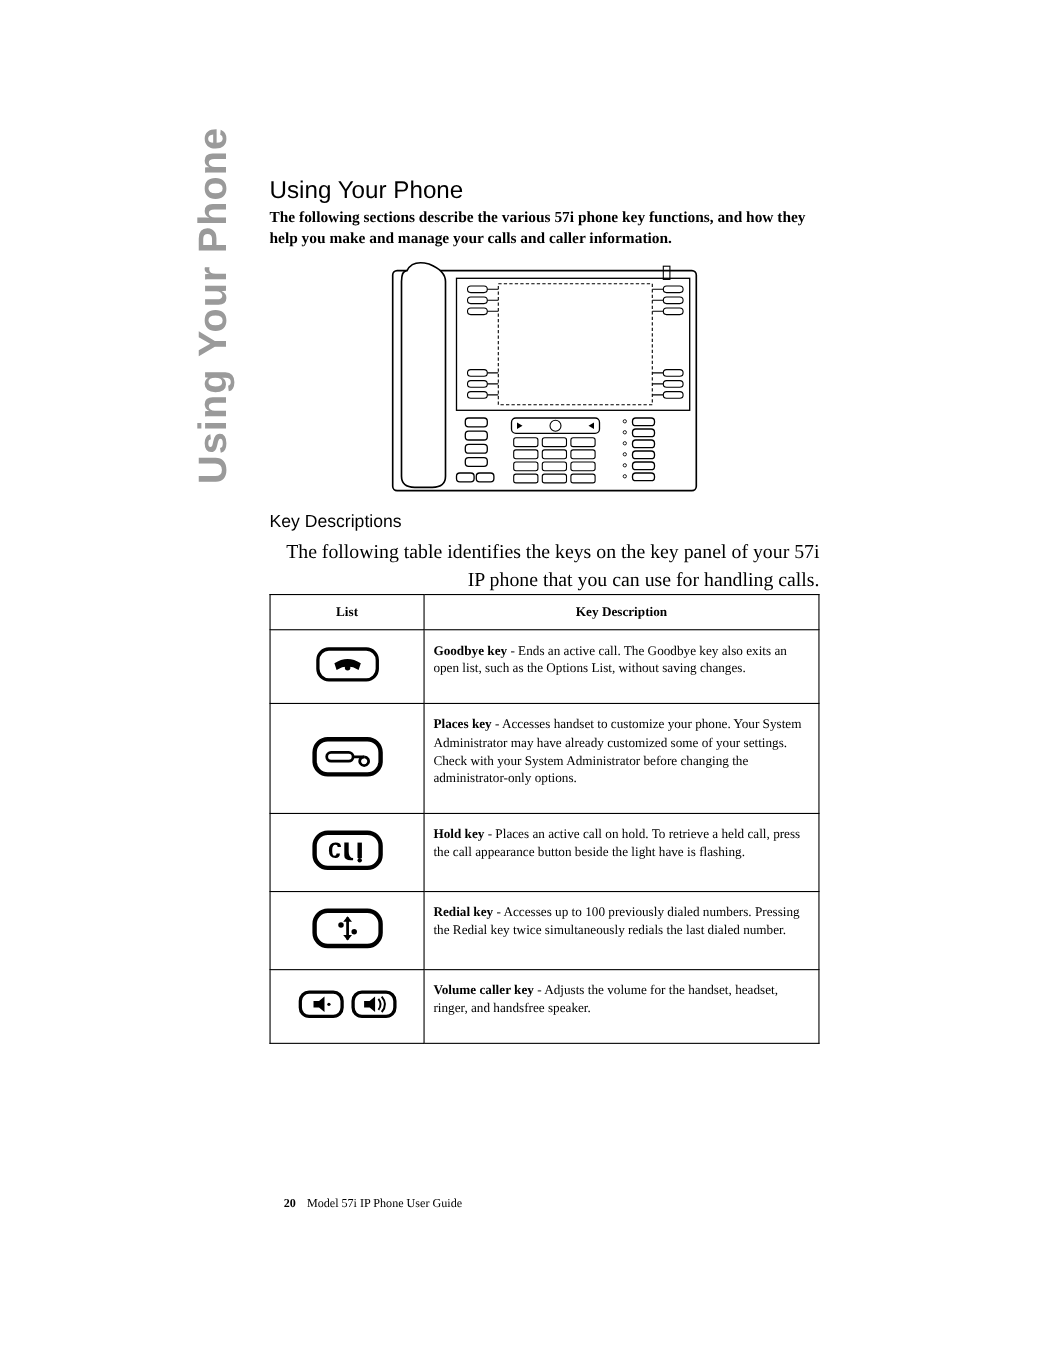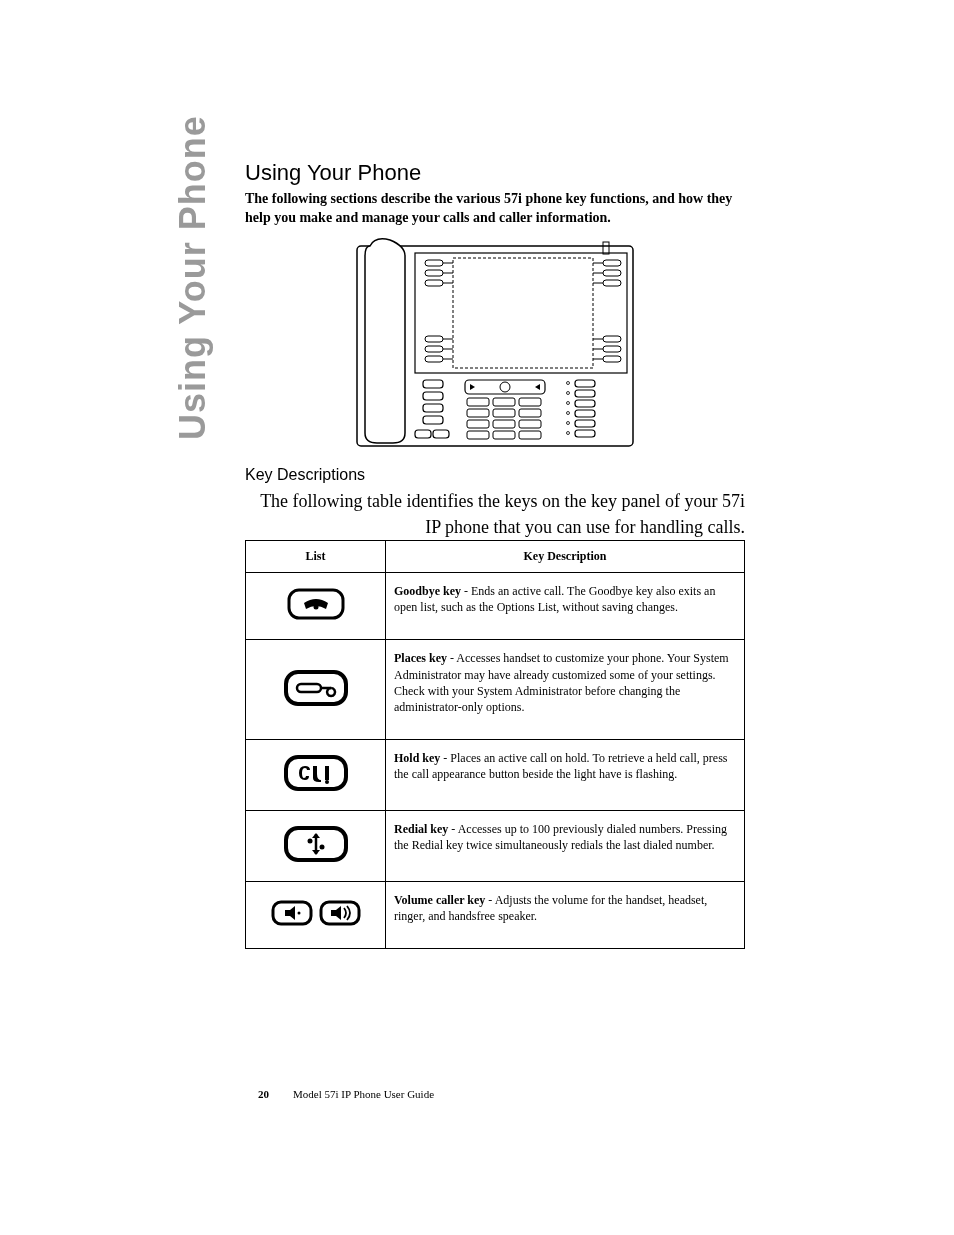--- a/index.html
+++ b/index.html
@@ -87,21 +87,21 @@
     line-height: 1.35;
     padding: 10px 8px 24px 8px;
   }
   .keyname { font-weight: bold; }
   .footer {
     position: absolute;
     left: 258px;
     top: 1088px;
     font-size: 11px;
   }
-  .footer b { font-weight: bold; margin-right: 24px; }
+  .footer b { font-weight: bold; margin-right: 10px; }
   .key-icon { display:inline-block; }
 </style>
 </head>
 <body>
 
 <div class="sidebar-title">Using Your Phone</div>
 
 <div class="page">
   <div class="content">
 

